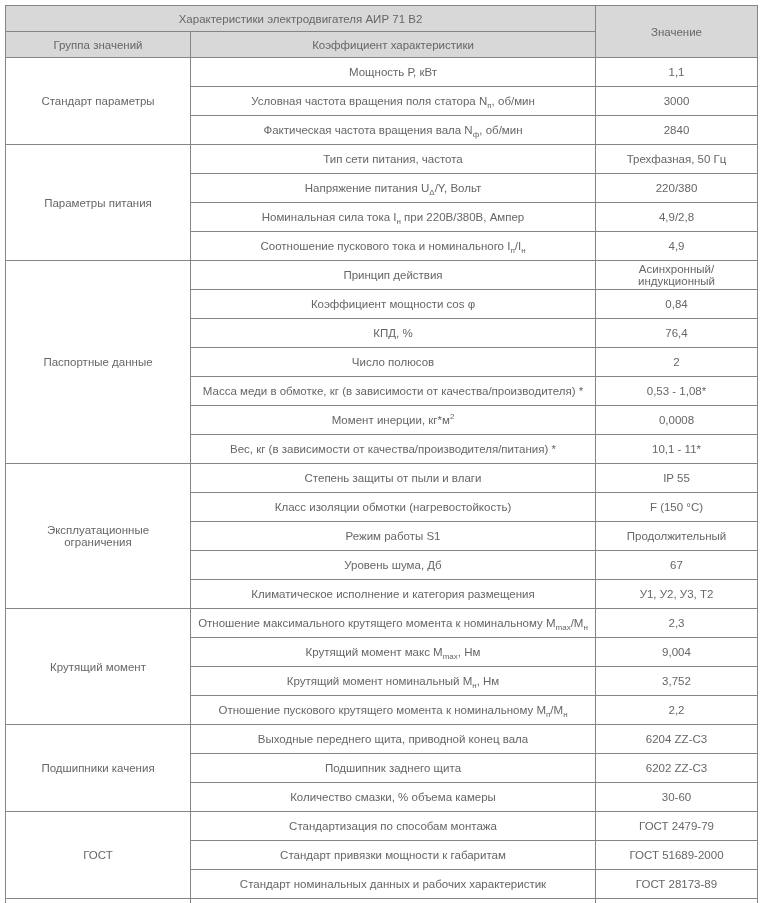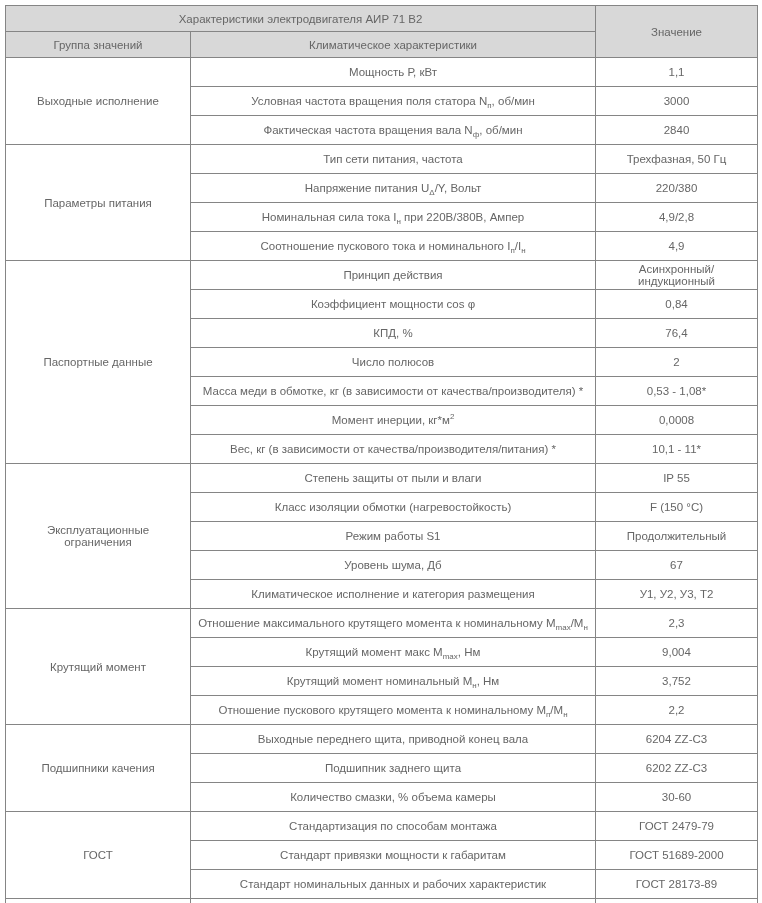--- a/index.html
+++ b/index.html
@@ -58,26 +58,26 @@
     <col class="c-name">
     <col class="c-value">
   </colgroup>
   <thead>
     <tr>
       <th colspan="2">Характеристики электродвигателя АИР 71 В2</th>
       <th rowspan="2">Значение</th>
     </tr>
     <tr>
       <th>Группа значений</th>
-      <th>Климатическое характеристики</th>
+      <th>Коэффициент характеристики</th>
     </tr>
   </thead>
   <tbody>
       <tr>
-        <td rowspan="3">Выходные исполнение</td>
+        <td rowspan="3">Стандарт параметры</td>
         <td>Мощность Р, кВт</td>
         <td>1,1</td>
       </tr>
       <tr>
         <td>Условная частота вращения поля статора N<sub>п</sub>, об/мин</td>
         <td>3000</td>
       </tr>
       <tr>
         <td>Фактическая частота вращения вала N<sub>ф</sub>, об/мин</td>
         <td>2840</td>

